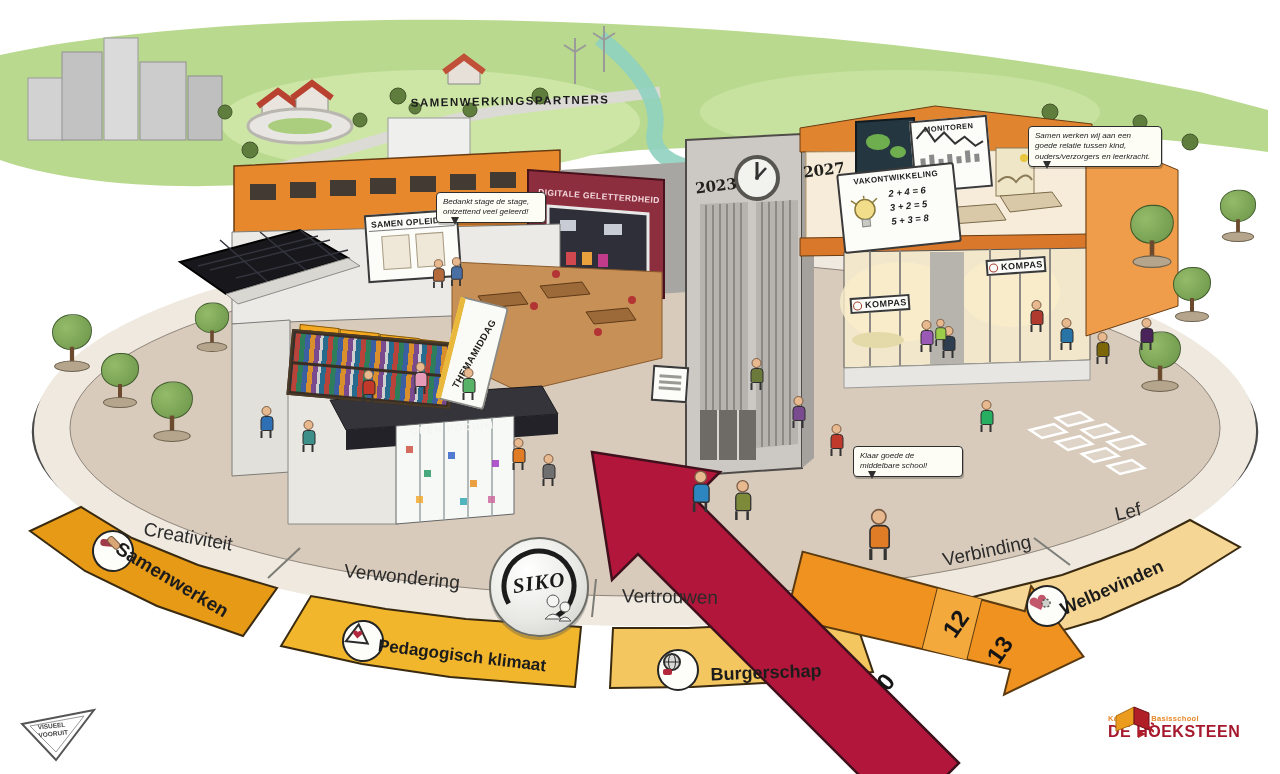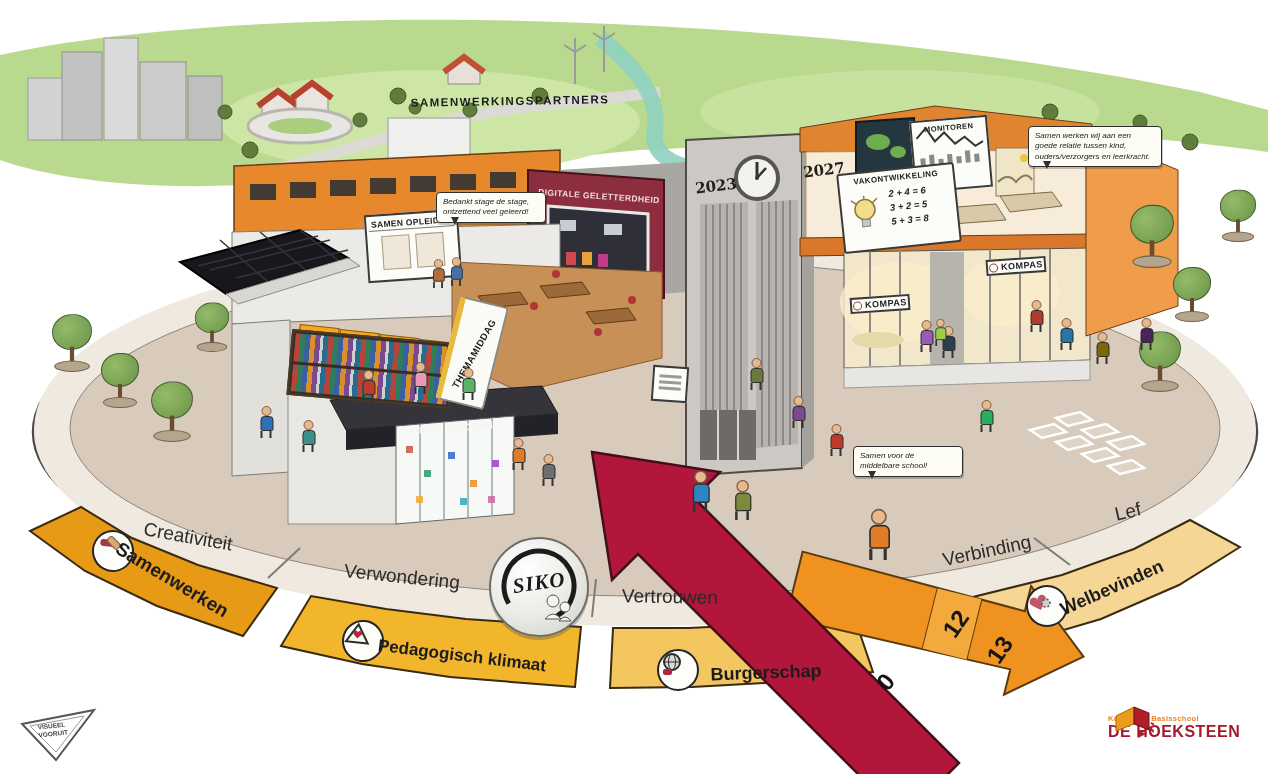--- a/index.html
+++ b/index.html
@@ -355,21 +355,21 @@
   <div class="lab year" style="left:824px;top:170px;--r:-7deg">2027</div>
 
   <div class="sign door-sign">
       <i></i>
       <i></i>
       <i></i>
     </div>
 
   <div class="bubble" style="left:436px;top:192px;width:96px">Bedankt stage de stage, ontzettend veel geleerd!</div>
   <div class="bubble" style="left:1028px;top:126px;width:120px">Samen werken wij aan een goede relatie tussen kind, ouders/verzorgers en leerkracht.</div>
-  <div class="bubble" style="left:853px;top:446px;width:96px">Samen voor de middelbare school!</div>
+  <div class="bubble" style="left:853px;top:446px;width:96px">Klaar goede de middelbare school!</div>
 
   <div class="lab ring-label" style="left:188px;top:537px;--r:10deg">Creativiteit</div>
   <div class="lab ring-label" style="left:402px;top:577px;--r:6deg">Verwondering</div>
   <div class="lab ring-label" style="left:670px;top:597px;--r:1deg">Vertrouwen</div>
   <div class="lab ring-label" style="left:987px;top:551px;--r:-12deg">Verbinding</div>
   <div class="lab ring-label" style="left:1128px;top:512px;--r:-13deg">Lef</div>
 
   <div class="badge" style="left:113px;top:551px;transform:translate(-50%,-50%) rotate(28deg)">
     <svg width="26" height="26">
         <rect x="3" y="11" width="14" height="7" rx="3" transform="rotate(-22 10 14)" fill="#a23b49"></rect>

